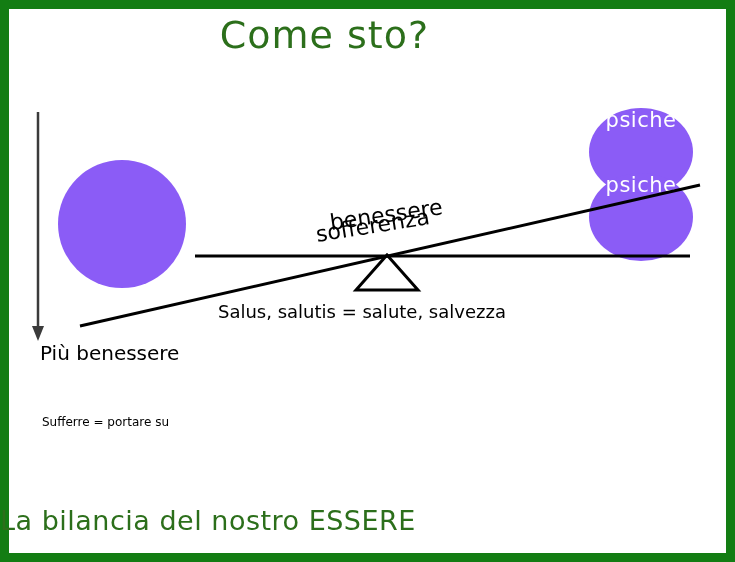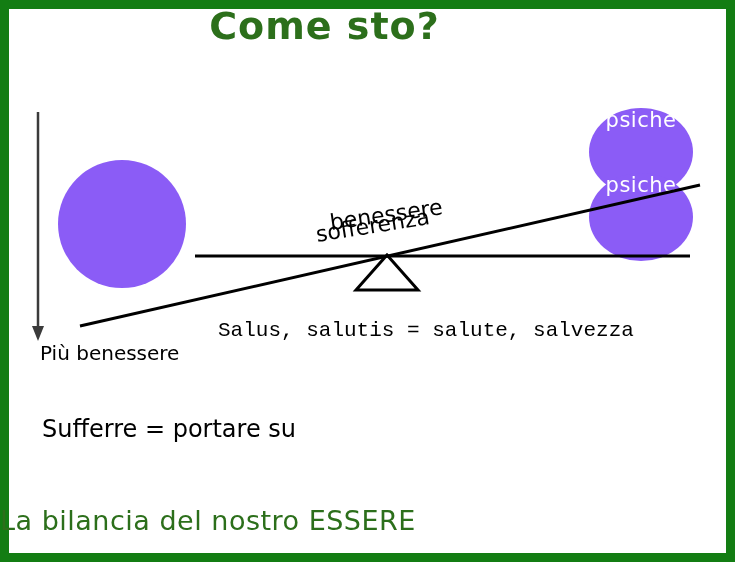--- a/index.html
+++ b/index.html
@@ -27,25 +27,25 @@
     position: absolute;
     left: 9px; top: 9px;
     width: 717px; height: 544px;
     box-sizing: border-box;
     border: 3px solid #ffffff;
   }
 
   .title {
     position: absolute;
     left: 0;
-    top: 4px;
+    top: 13px;
     width: 649px;
     text-align: center;
     font-family: "DejaVu Sans", sans-serif;
-    font-weight: bold;
+    font-weight: normal;
     font-size: 38px;
     letter-spacing: 1px;
     color: #2c6f1b;
   }
 
   
   .circle {
     position: absolute;
     border-radius: 50%;
     background: #8b5cf6;
@@ -85,31 +85,30 @@
     transform: rotate(-8deg);
     transform-origin: left center;
   }
   #text-sofferenza {
     left: 316px; top: 222px;
     font-size: 22px;
     transform: rotate(-9deg);
     transform-origin: left center;
   }
   #text-salus {
-    left: 218px; top: 319px;
-    font-size: 21px;
-    font-family: Liberation Mono, monospace;
+    left: 218px; top: 301px;
+    font-size: 18px;
   }
   #text-piu-evidente {
     left: 40px; top: 341px;
     font-size: 20px;
   }
   #text-sufferre {
     left: 42px; top: 415px;
-    font-size: 24px;
+    font-size: 12px;
   }
   .caption {
     position: absolute;
     left: 0;
     top: 505px;
     width: 735px;
     text-align: left;
     font-family: "DejaVu Sans", sans-serif;
     font-size: 27px;
     color: #2c6f1b;

